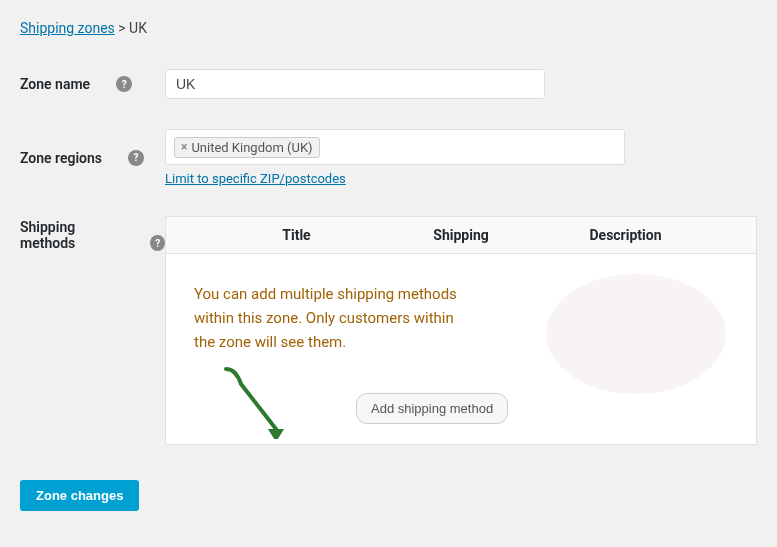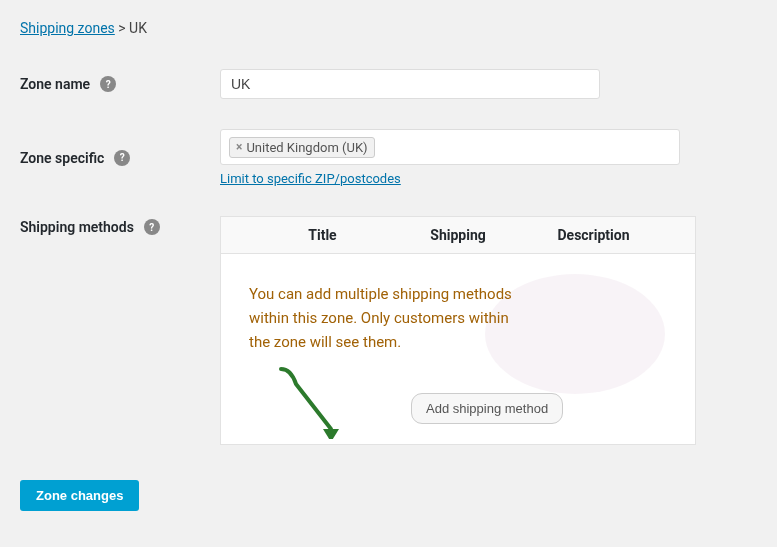--- a/index.html
+++ b/index.html
@@ -118,21 +118,21 @@
     .limit-link {
       display: block;
       margin-top: 6px;
       color: #0073aa;
       text-decoration: underline;
       font-size: 13px;
       cursor: pointer;
     }
 
     .shipping-methods-section {
-      width: 476px;
+      width: 592px;
       border: 1px solid #e2e2e2;
       background: #fff;
     }
 
     .shipping-methods-header {
       display: grid;
       grid-template-columns: 1fr 100px 1fr;
       background: #f9f9f9;
       border-bottom: 1px solid #e2e2e2;
       padding: 10px 16px;
@@ -218,21 +218,21 @@
       padding: 8px 16px;
       font-size: 13px;
       border-radius: 3px;
       cursor: pointer;
       font-weight: 600;
     }
 
     .th-with-help {
       display: flex;
       align-items: flex-end;
-      gap: 0;
+      gap: 16px;
     }
 
     .label-text {
       font-weight: 600;
       color: #23282d;
       margin-right: 4px;
     }
 
     .save-row {
       margin-top: 20px;
@@ -260,21 +260,21 @@
           </div>
         </th>
         <td>
           <input type="text" class="zone-name-input" value="UK" style="">
         </td>
       </tr>
 
       <tr>
         <th>
           <div class="th-with-help">
-            <span class="label-text">Zone specific</span>
+            <span class="label-text">Zone regions</span>
             <span class="help-icon">?</span>
           </div>
         </th>
         <td>
           <div class="zone-regions-container">
             <span class="region-tag">
               <span class="remove">×</span>
               <span>United Kingdom (UK)</span>
             </span>
           </div>

